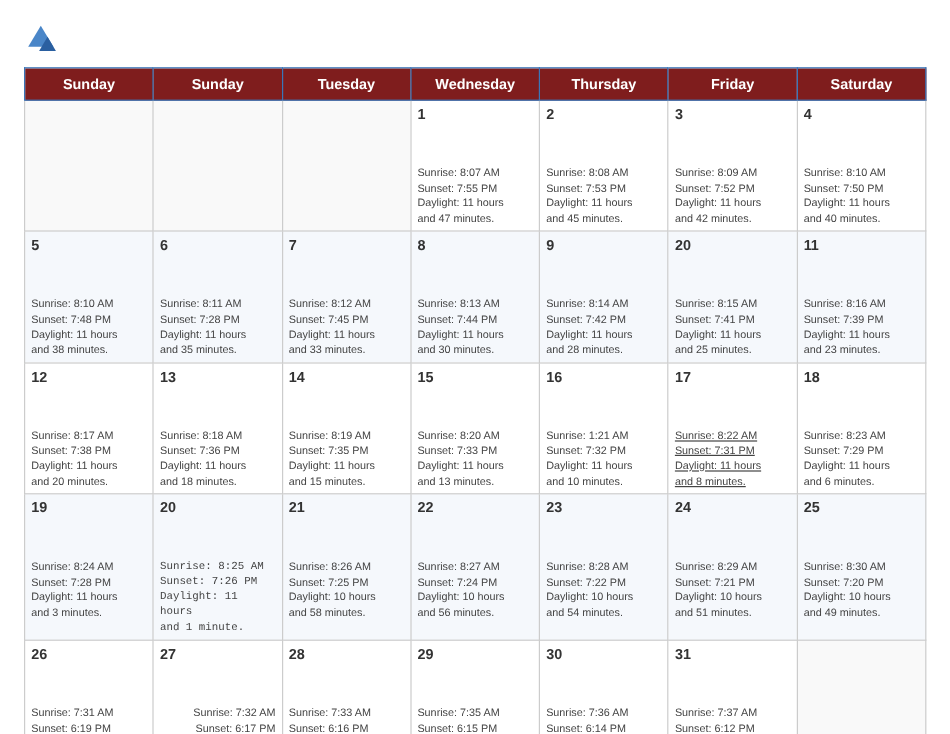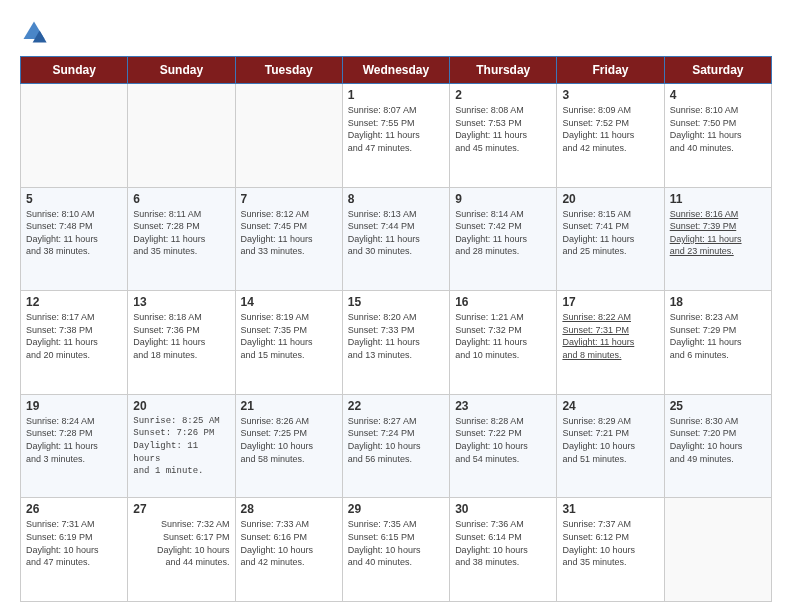--- a/index.html
+++ b/index.html
@@ -91,20 +91,21 @@
       font-size: 12px;
       font-weight: bold;
       color: #333;
       display: block;
       margin-bottom: 2px;
     }
     .cell-info {
       font-size: 9px;
       color: #444;
       line-height: 1.4;
+      margin-top: 36px;
     }
     td.empty {
       background: #f9f9f9;
     }
   </style>
 </head>
 <body>
 
 <div class="page">
   <div class="header">
@@ -208,21 +209,21 @@
           </td>
           <td>
             <span class="day-number">20</span>
             <div class="cell-info" style="white-space: pre-line;">Sunrise: 8:15 AM
 Sunset: 7:41 PM
 Daylight: 11 hours
 and 25 minutes.</div>
           </td>
           <td>
             <span class="day-number">11</span>
-            <div class="cell-info" style="white-space: pre-line; text-decoration: underline;">Sunrise: 8:16 AM
+            <div class="cell-info" style="white-space: pre-line;">Sunrise: 8:16 AM
 Sunset: 7:39 PM
 Daylight: 11 hours
 and 23 minutes.</div>
           </td>
         </tr>
         <tr>
           <td>
             <span class="day-number">12</span>
             <div class="cell-info" style="white-space: pre-line;">Sunrise: 8:17 AM
 Sunset: 7:38 PM

